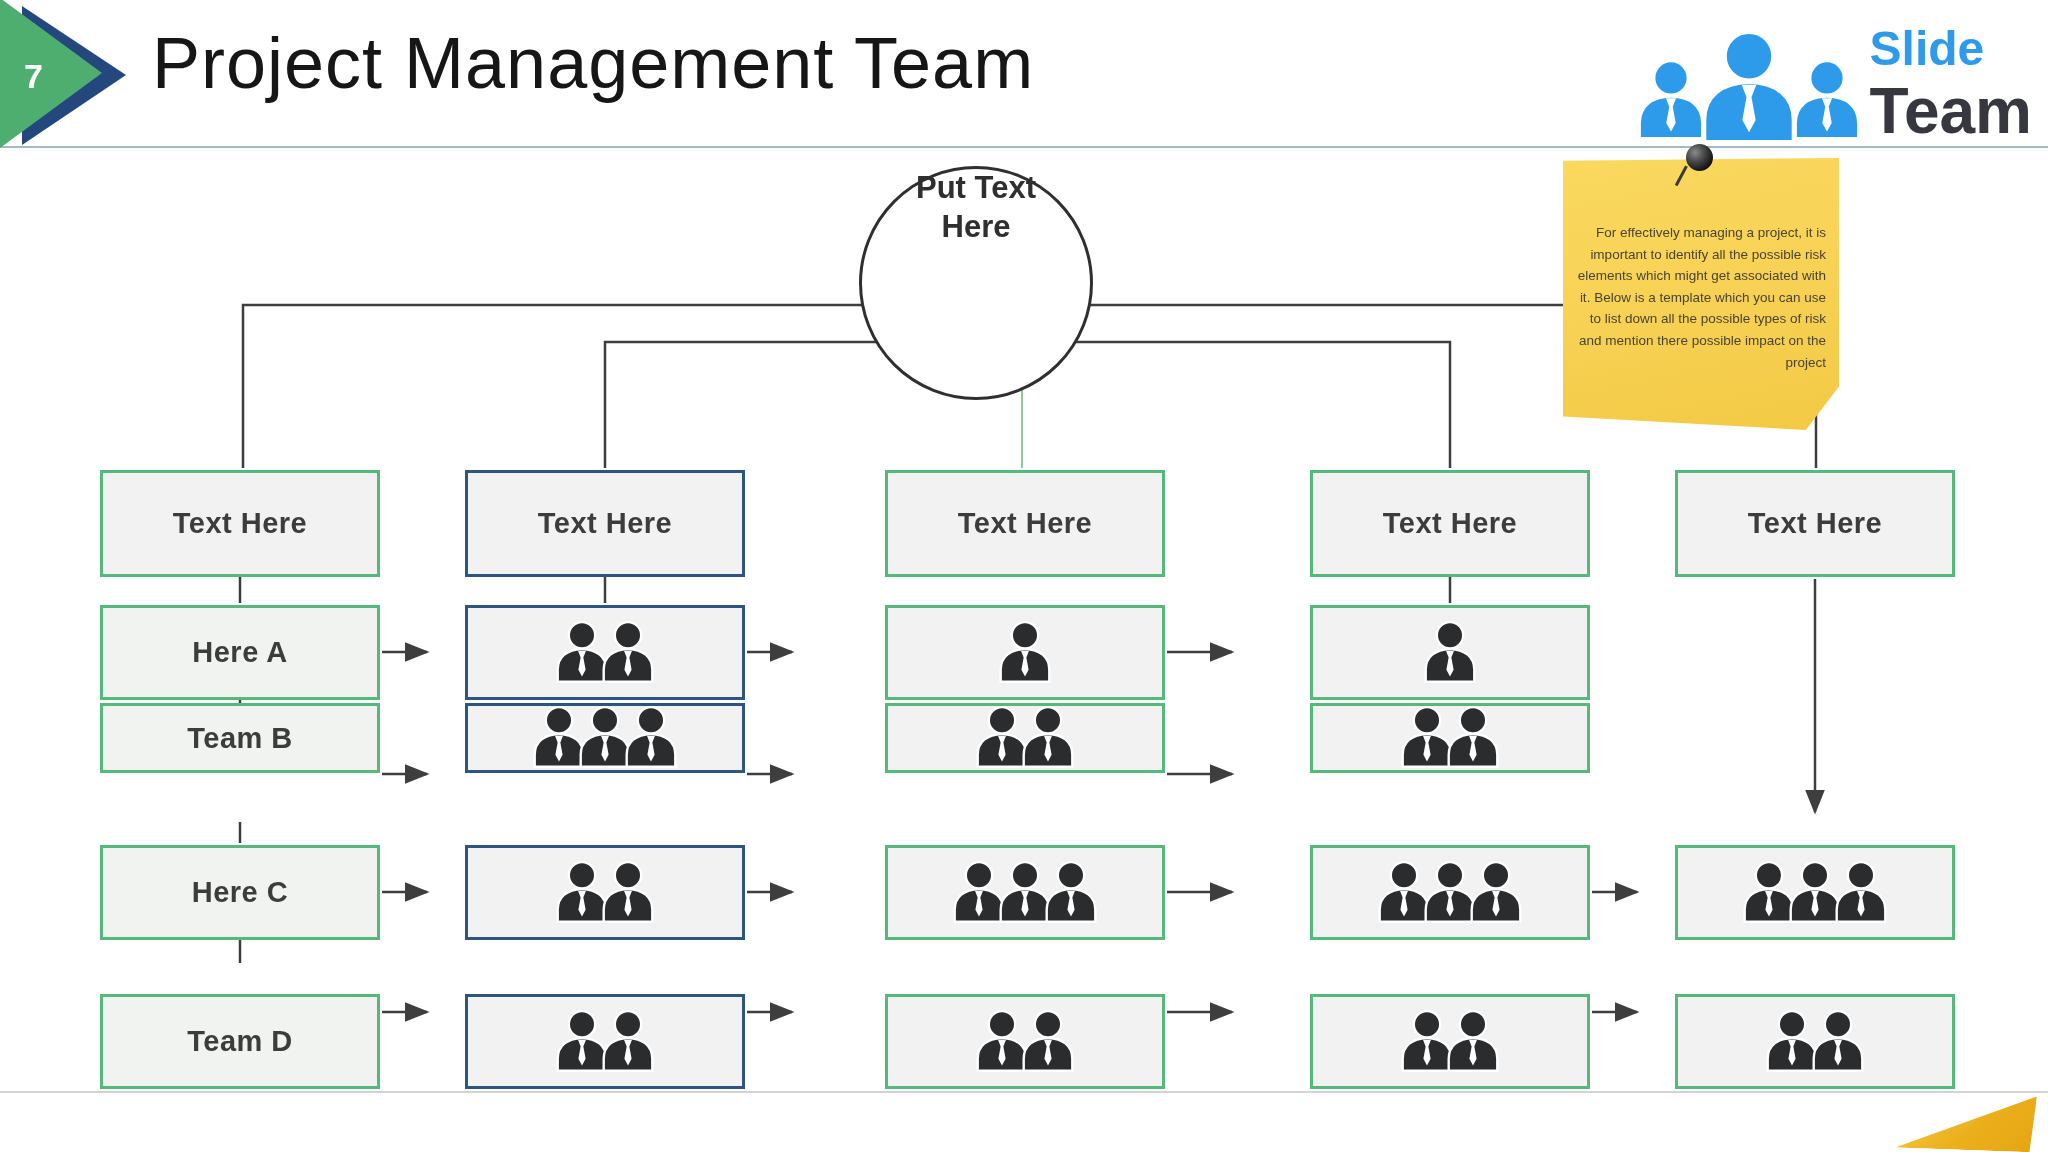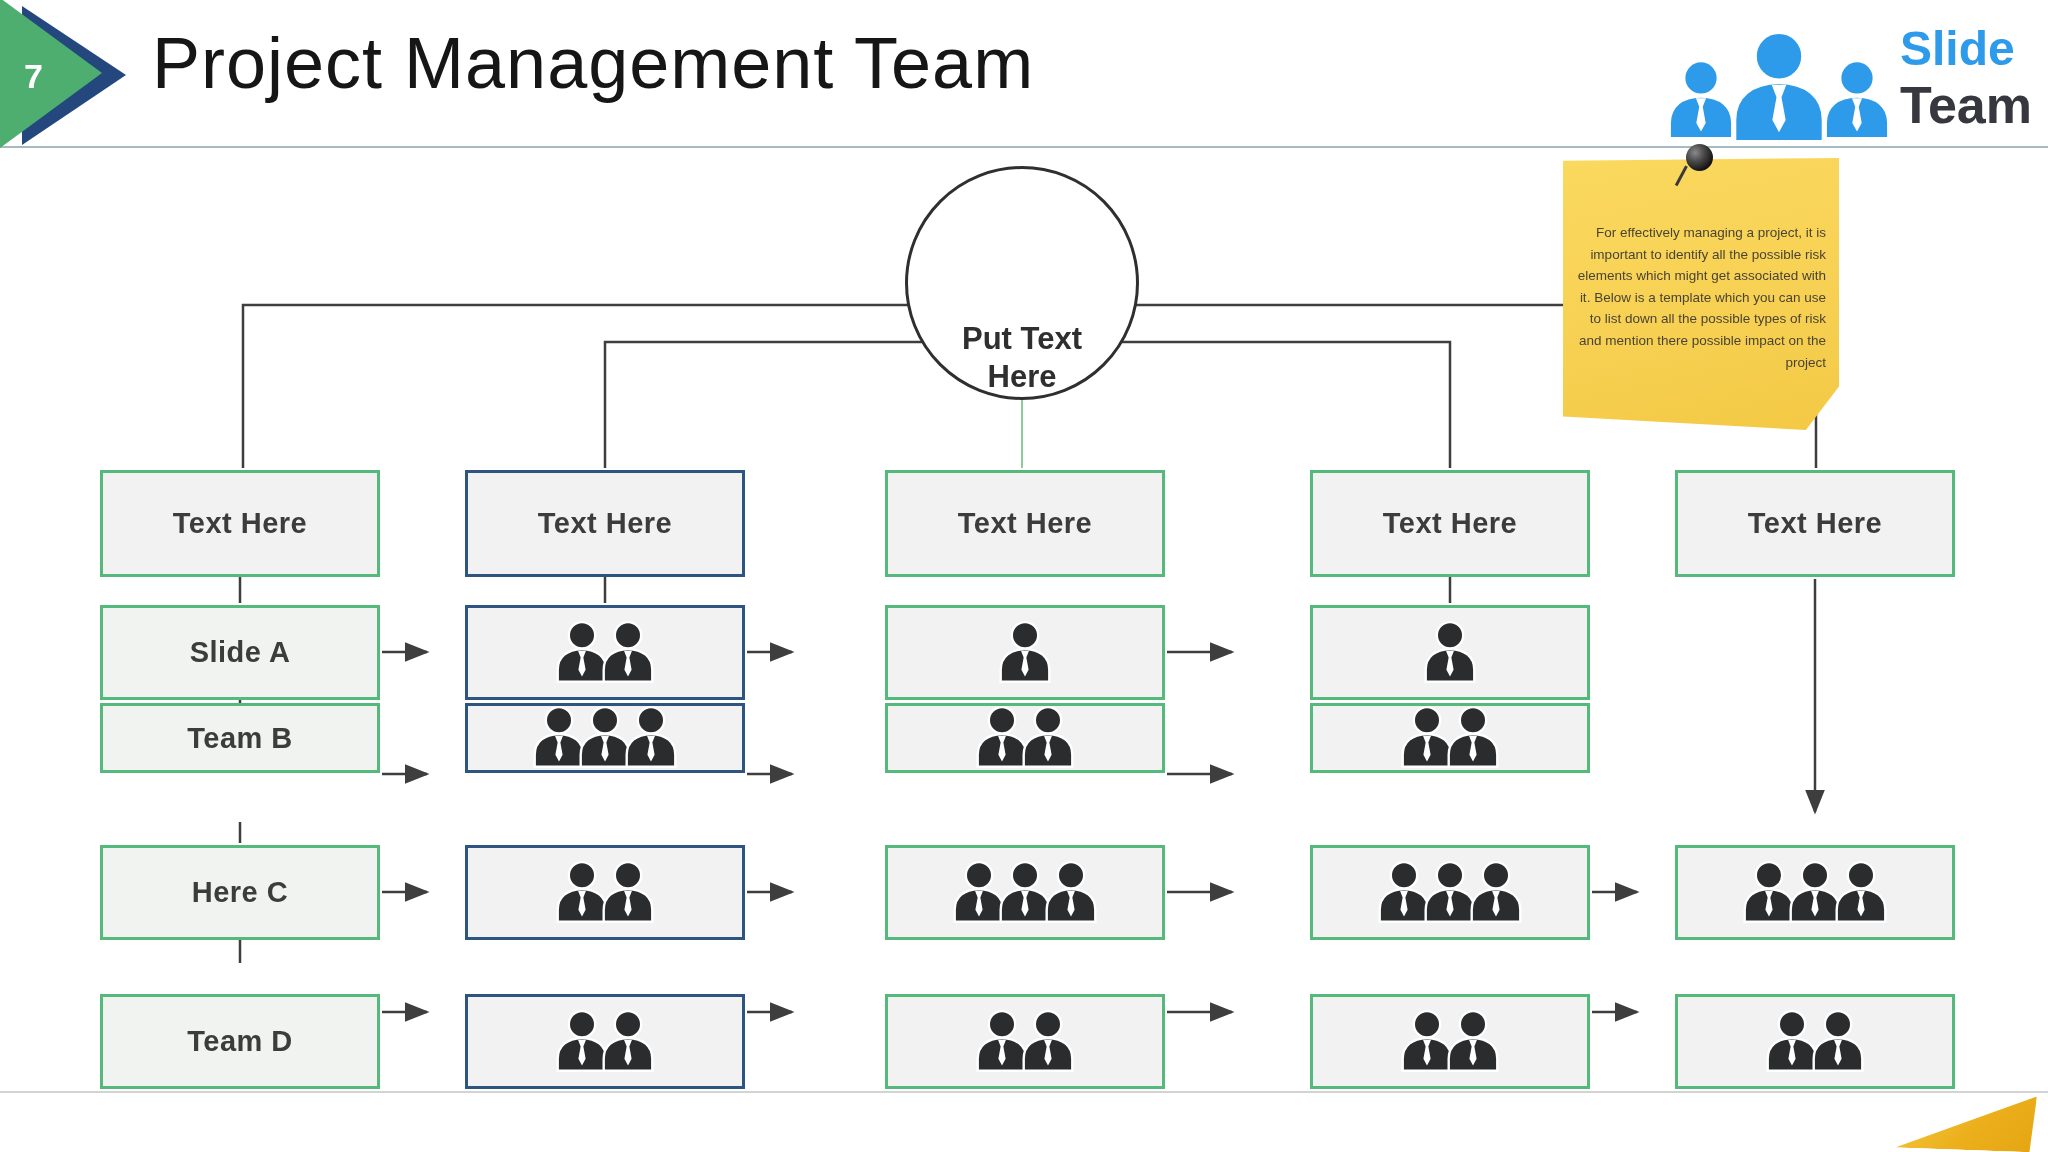--- a/index.html
+++ b/index.html
@@ -14,27 +14,27 @@
   .slide-title{
     position:absolute;left:152px;top:22px;font-size:72px;letter-spacing:1px;
     color:#161616;font-weight:400;white-space:nowrap;z-index:2;
   }
   .logo{position:absolute;top:6px;right:16px;display:flex;align-items:flex-start;z-index:2;}
   .logo-people{display:flex;align-items:flex-end;color:#2E9BEA;height:140px;}
   .logo-person-s{width:86px;height:86px;margin-bottom:2px;}
   .logo-person-m{width:122px;height:122px;margin:0 -26px -4px -26px;position:relative;z-index:2;}
   .logo-text{display:flex;flex-direction:column;margin-top:16px;line-height:1.12;}
   .logo-text .w1{color:#2E9BEA;font-size:48px;font-weight:bold;}
-  .logo-text .w2{color:#37373F;font-size:52px;font-weight:bold;}
+  .logo-text .w2{color:#37373F;font-size:64px;font-weight:bold;}
   
   .connectors{position:absolute;left:0;top:0;z-index:1;}
   
   .root-circle{
-    position:absolute;left:905px;top:166px;width:234px;height:234px;border-radius:50%;
-    background:#ffffff;border:3px solid #2F2F2F;display:flex;align-items:flex-end;justify-content:center;
+    position:absolute;left:859px;top:166px;width:234px;height:234px;border-radius:50%;
+    background:#ffffff;border:3px solid #2F2F2F;display:flex;align-items:flex-start;justify-content:center;
     text-align:center;z-index:2;box-sizing:border-box;
   }
   .root-circle span{font-size:31px;font-weight:bold;color:#2F2F2F;width:170px;line-height:1.25;}
   
   .box{
     position:absolute;width:280px;background:#F1F2F1;border:3px solid #4d7c0f;box-sizing:border-box;
     display:flex;align-items:center;justify-content:center;z-index:2;
   }
   .box.hdr{top:470px;height:107px;}
   .box span{font-size:29px;font-weight:bold;color:#3C3C3C;letter-spacing:0.5px;}
@@ -158,21 +158,21 @@
   </svg>
 
   <div class="root-circle">
     <span>Put Text Here</span>
   </div>
 
   <div class="box hdr c1" style="border-color: rgb(85, 185, 123);">
       <span>Text Here</span>
     </div>
   <div class="box r1 c1" style="border-color: rgb(85, 185, 123);">
-      <span>Slide A</span>
+      <span>Here A</span>
     </div>
   <div class="box r2 c1" style="border-color: rgb(85, 185, 123);">
       <span>Team B</span>
     </div>
   <div class="box r3 c1" style="border-color: rgb(85, 185, 123);">
       <span>Here C</span>
     </div>
   <div class="box r4 c1" style="border-color: rgb(85, 185, 123);">
       <span>Team D</span>
     </div>

